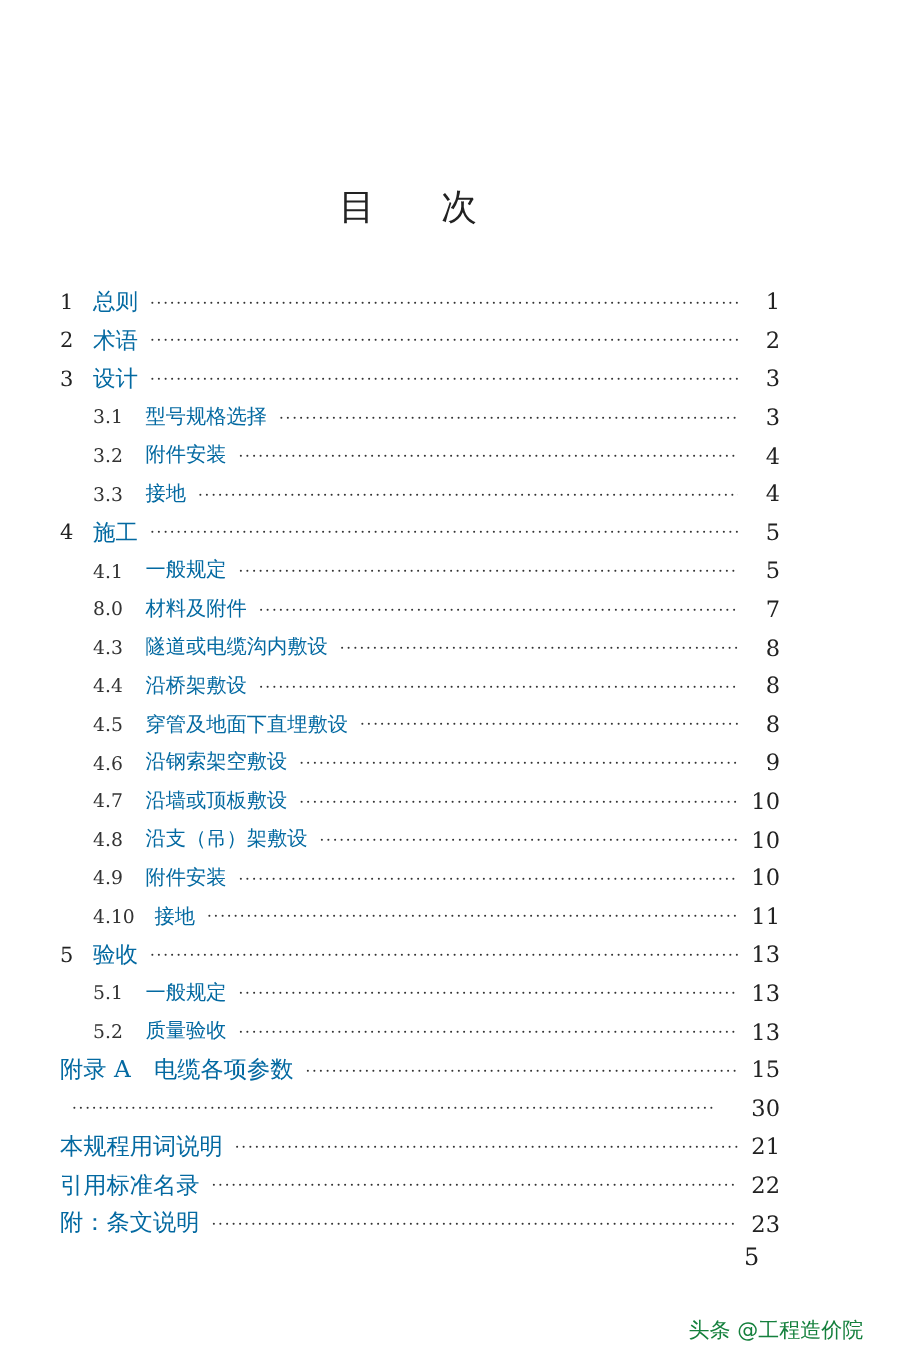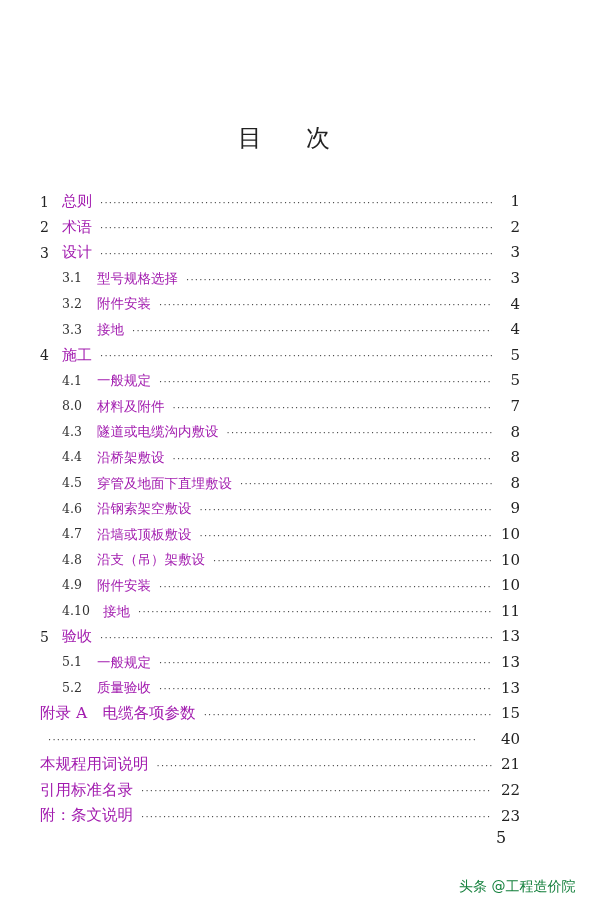--- a/index.html
+++ b/index.html
@@ -2,36 +2,36 @@
 <html><head>
 <meta charset="utf-8">
 <style>
   html, body { margin: 0; padding: 0; }
   body {
     width: 600px; height: 912px; background: #ffffff; position: relative; overflow: hidden;
     font-family: "DejaVu Serif", "Liberation Serif", serif; color: #1a1a1a;
   }
   .page { position: absolute; left: 0; top: 0; width: 600px; height: 912px; }
   .title {
-    position: absolute; top: 122px; left: 12px; width: 544px; text-align: center;
+    position: absolute; top: 122px; left: 0; width: 544px; text-align: center;
     font-size: 24px; letter-spacing: 0; color: #222;
   }
   .title span { display: inline-block; }
   .title .gap { width: 44px; }
   .toc { position: absolute; left: 40px; top: 189px; width: 480px; }
   .row {
     position: relative; height: 25.6px; display: flex; align-items: center;
     font-size: 15px; line-height: 1;
   }
   .row.l2 { font-size: 13.5px; justify-content: space-between; }
   .num { display: inline-block; color: #222; }
   .row.l1 .num { width: 22px; font-size: 14px; }
   .row.l2 .num { margin-left: 22px; width: 35px; font-size: 12.5px; color: #333; }
   .row.l2 .num.wide { width: 41px; }
-  .label { white-space: nowrap; color: #a21caf; }
+  .label { white-space: nowrap; color: #0369a1; }
   .row.app .label { font-size: 15.5px; }
   .dots {
     flex: 1; overflow: hidden; white-space: nowrap; margin: 0 6px 0 8px;
     font-size: 10px; letter-spacing: 1.2px; color: #333; position: relative; top: 1px;
   }
   .pg { width: 22px; text-align: right; font-size: 15px; color: #222; }
   .sub { font-size: 8px; vertical-align: -2px; font-style: normal; }
   .it { font-style: italic; }
   .page-number {
     position: absolute; top: 828px; left: 496px; font-size: 16px; color: #222;
@@ -170,21 +170,21 @@
       <span class="dots">··································································································</span>
       <span class="pg">13</span>
     </div>
     <div class="row app">
       <span class="label">附录 A　电缆各项参数</span>
       <span class="dots">··································································································</span>
       <span class="pg">15</span>
     </div>
     <div class="row app">
       <span class="dots">··································································································</span>
-      <span class="pg">40</span>
+      <span class="pg">30</span>
     </div>
     <div class="row app">
       <span class="label">本规程用词说明</span>
       <span class="dots">··································································································</span>
       <span class="pg">21</span>
     </div>
     <div class="row app">
       <span class="label">引用标准名录</span>
       <span class="dots">··································································································</span>
       <span class="pg">22</span>

